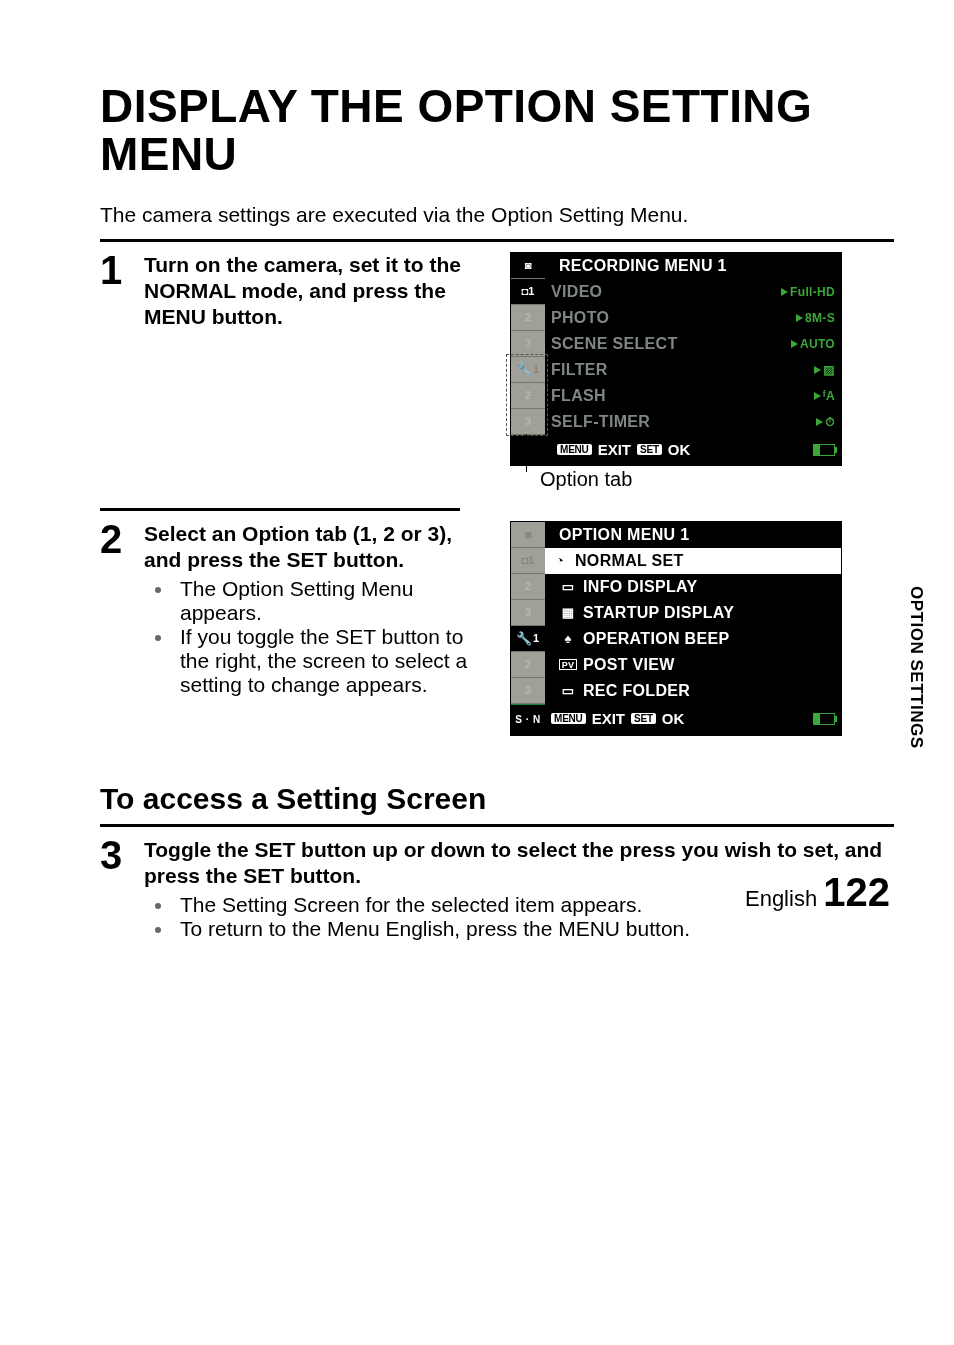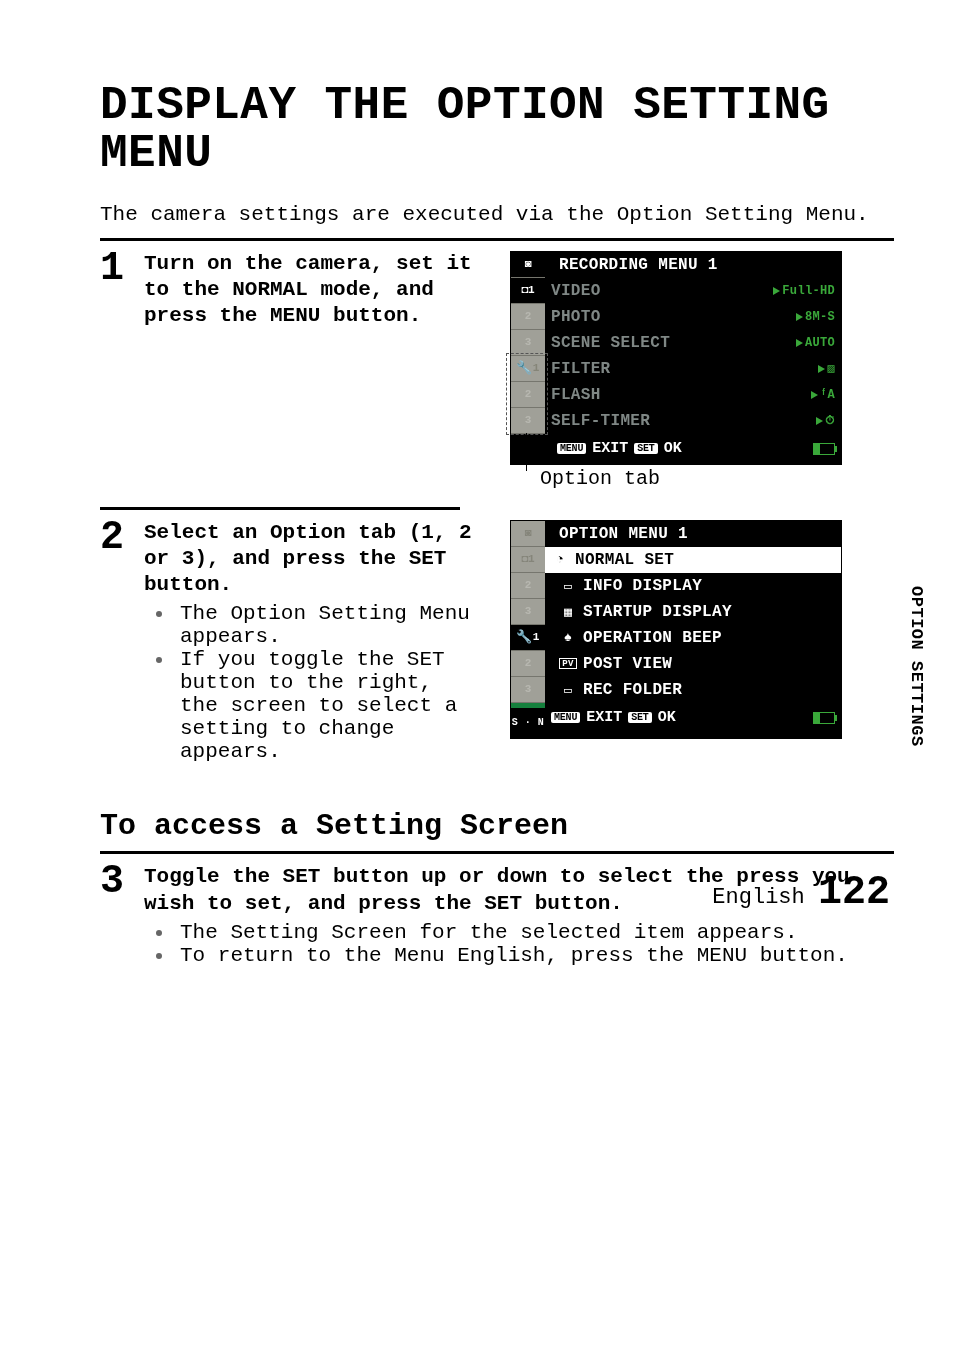--- a/index.html
+++ b/index.html
@@ -1,16 +1,16 @@
 <!DOCTYPE html>
 <html><head>
 <meta charset="utf-8">
 <style>
   html,body{margin:0;padding:0;background:#fff;width:954px;height:1345px;font-family:Helvetica,Arial,sans-serif;color:#000;}
-  .page{position:relative;width:954px;height:975px;padding:82px 60px 60px 100px;box-sizing:border-box;font-family:Liberation Mono, monospace;}
+  .page{position:relative;width:954px;height:975px;padding:82px 60px 60px 100px;box-sizing:border-box;}
   .heading{font-size:46px;font-weight:900;letter-spacing:0.01em;line-height:1.05;}
   .intro{font-size:21px;margin-top:24px;margin-bottom:12px;}
   .rule{border:none;border-top:3px solid #000;margin:8px 0 10px 0;}
   .rule-half{border:none;border-top:3px solid #000;margin:8px 0 10px 0;width:360px;}
   .step-row{display:flex;align-items:flex-start;}
   .step-num{font-size:40px;font-weight:900;width:44px;line-height:0.9;flex-shrink:0;}
   .step-body{flex:1;}
   .step-lead{font-size:21px;font-weight:700;line-height:1.25;}
   .step-bullets{font-size:21px;margin:4px 0 0 0;padding-left:30px;}
   .step-bullets li{padding-left:6px;margin-bottom:0px;list-style-type:disc;color:#666;}
@@ -36,21 +36,21 @@
   .lcd-foot{background:#000;color:#fff;display:flex;align-items:center;height:30px;padding:0 6px;font-size:15px;font-weight:800;gap:6px;}
   .pill{background:#fff;color:#000;border-radius:2px;padding:0 3px;font-size:10px;font-weight:900;letter-spacing:-0.02em;}
   .batt{margin-left:auto;width:20px;height:10px;border:1px solid #3aa83a;position:relative;background:linear-gradient(to right,#3aa83a 30%,#000 30%);}
   .batt::after{content:"";position:absolute;right:-3px;top:2px;width:2px;height:6px;background:#3aa83a;}
   .lcd2-row .lcd-cell{font-size:16px;}
   .icon{width:18px;display:inline-flex;justify-content:center;font-size:13px;margin-right:6px;}
   .wrench{font-size:13px;}
   .dashed-box{position:absolute;border:1px dashed #555;}
   .callout-line{position:absolute;width:1px;background:#000;}
   .callout-text{position:absolute;font-size:20px;}
-  .sn{background:#000;color:#fff;font-size:10px;font-weight:700;display:flex;align-items:center;justify-content:center;width:34px;height:30px;border-top:5px solid #15803d;letter-spacing:0.05em;}
+  .sn{background:#000;color:#fff;font-size:10px;font-weight:700;display:flex;align-items:center;justify-content:center;width:34px;height:30px;border-top:1px solid #15803d;letter-spacing:0.05em;}
   .lcd-wrap{position:relative;margin-bottom:8px;}
   .lcd-wrap2{position:relative;}
 </style>
 </head>
 <body>
 
 <div class="page">
   <div class="heading">DISPLAY THE OPTION SETTING MENU</div>
   <div class="intro">The camera settings are executed via the Option Setting Menu.</div>
   <hr class="rule">

